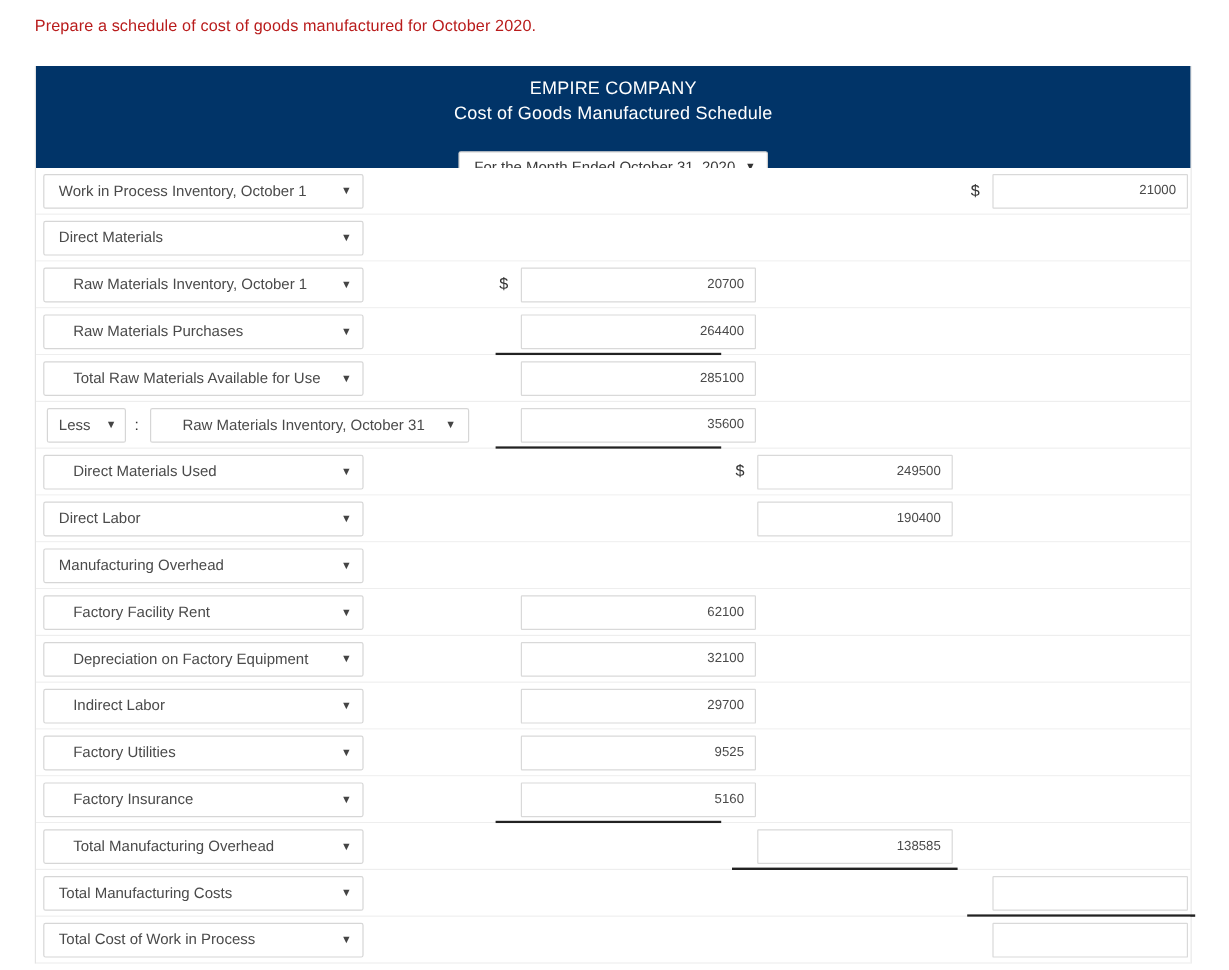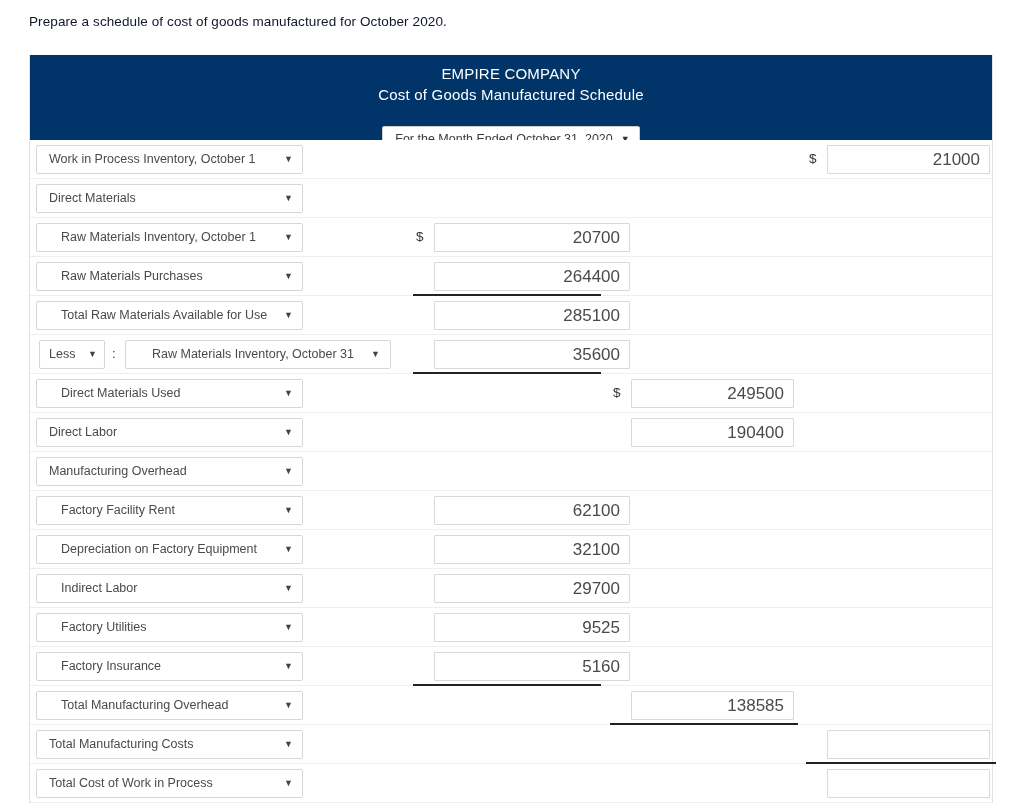--- a/index.html
+++ b/index.html
@@ -9,21 +9,21 @@
     background: #ffffff;
     font-family: "Liberation Sans", sans-serif;
     overflow: hidden;
   }
   .page { position: relative; width: 1024px; height: 808px; background: #fff; }
 
   .prompt {
     position: absolute;
     left: 29px; top: 14px;
     font-size: 13.5px;
-    color: #0f172a;
+    color: #b91c1c;
     letter-spacing: 0.1px;
   }
 
   .schedule {
     position: absolute;
     left: 29px; top: 55px;
     width: 964px;
     border-left: 1px solid #e3e3e3;
     border-right: 1px solid #e3e3e3;
   }
@@ -147,21 +147,21 @@
   }
 
   
   .amt {
     position: absolute;
     top: 5px;
     height: 29px;
     background: #fff;
     border: 1px solid #d9d9d9;
     border-radius: 1px;
-    font-size: 17px;
+    font-size: 11px;
     color: #4a4a4a;
     line-height: 27px;
     text-align: right;
     padding-right: 9px;
   }
   .col1 { left: 404px; width: 196px; }
   .col2 { left: 601px; width: 163px; }
   .col3 { left: 797px; width: 163px; }
 
   .dollar {

